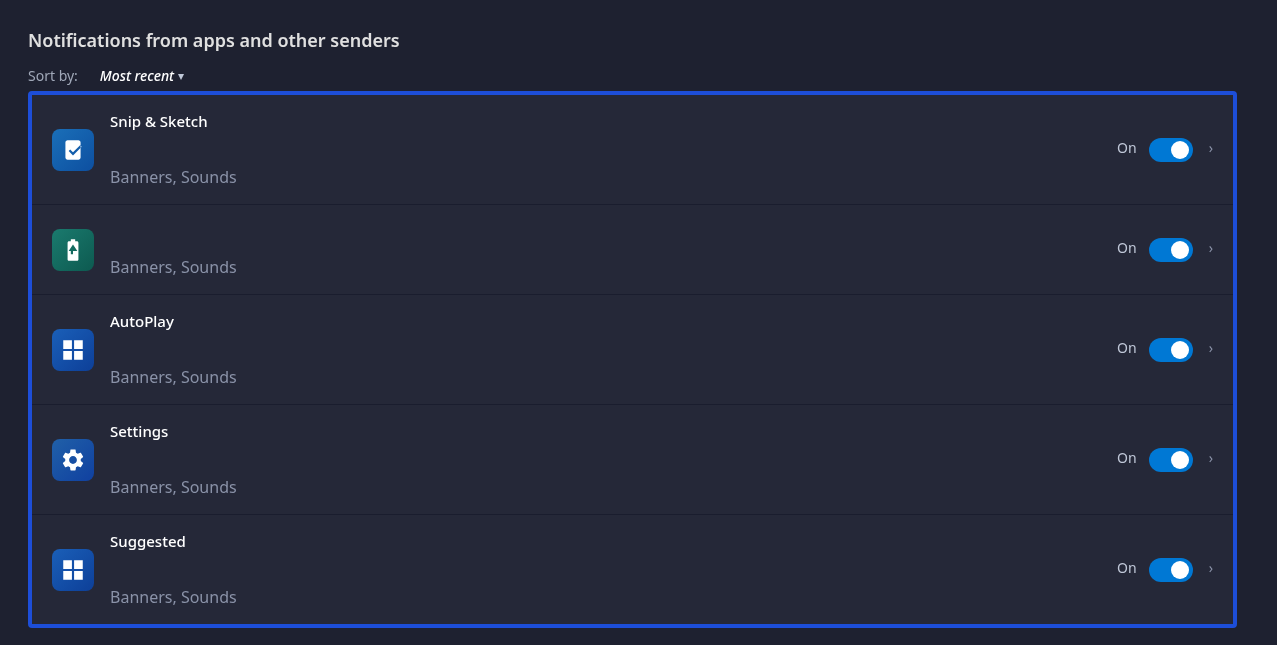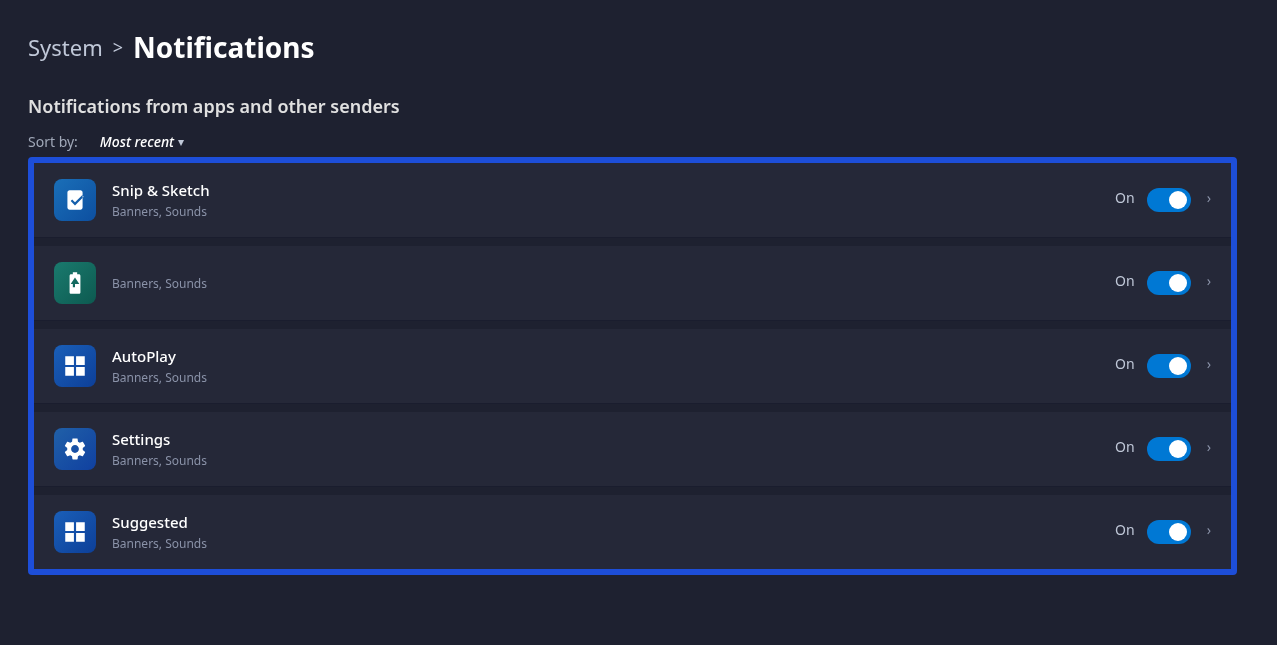--- a/index.html
+++ b/index.html
@@ -75,22 +75,22 @@
     }
 
     .chevron-down {
       font-size: 12px;
       color: #c0c8d8;
     }
 
     .apps-list {
       display: flex;
       flex-direction: column;
-      gap: 8px;
-      border: 6px solid #1d4ed8;
+      gap: 0;
+      border: 4px solid #1d4ed8;
       border-radius: 4px;
       overflow: hidden;
       margin-top: 4px;
     }
 
     .app-row {
       display: flex;
       align-items: center;
       background-color: #252838;
       padding: 16px 20px;
@@ -119,22 +119,23 @@
     }
 
     .app-name {
       font-size: 15px;
       font-weight: 500;
       color: #ffffff;
       margin-bottom: 3px;
     }
 
     .app-sub {
-      font-size: 12px;
+      font-size: 16px;
       color: #8a92a8;
+      margin-top: 35px;
     }
 
     .app-controls {
       display: flex;
       align-items: flex-start;
       gap: 12px;
     }
 
     .on-label {
       font-size: 14px;
@@ -190,25 +191,20 @@
       width: 26px;
       height: 26px;
       fill: #ffffff;
     }
   </style>
 </head>
 <body>
 
 <div class="page">
 
-  <div class="breadcrumb">
-    <span class="breadcrumb-system">System</span>
-    <span class="breadcrumb-separator">&gt;</span>
-    <span class="breadcrumb-current">Notifications</span>
-  </div>
 
   <div class="section-title">Notifications from apps and other senders</div>
 
   <div class="sort-row">
     <span class="sort-label">Sort by:</span>
     <div class="sort-dropdown">
       <span class="sort-value">Most recent</span>
       <span class="chevron-down">▾</span>
     </div>
   </div>

